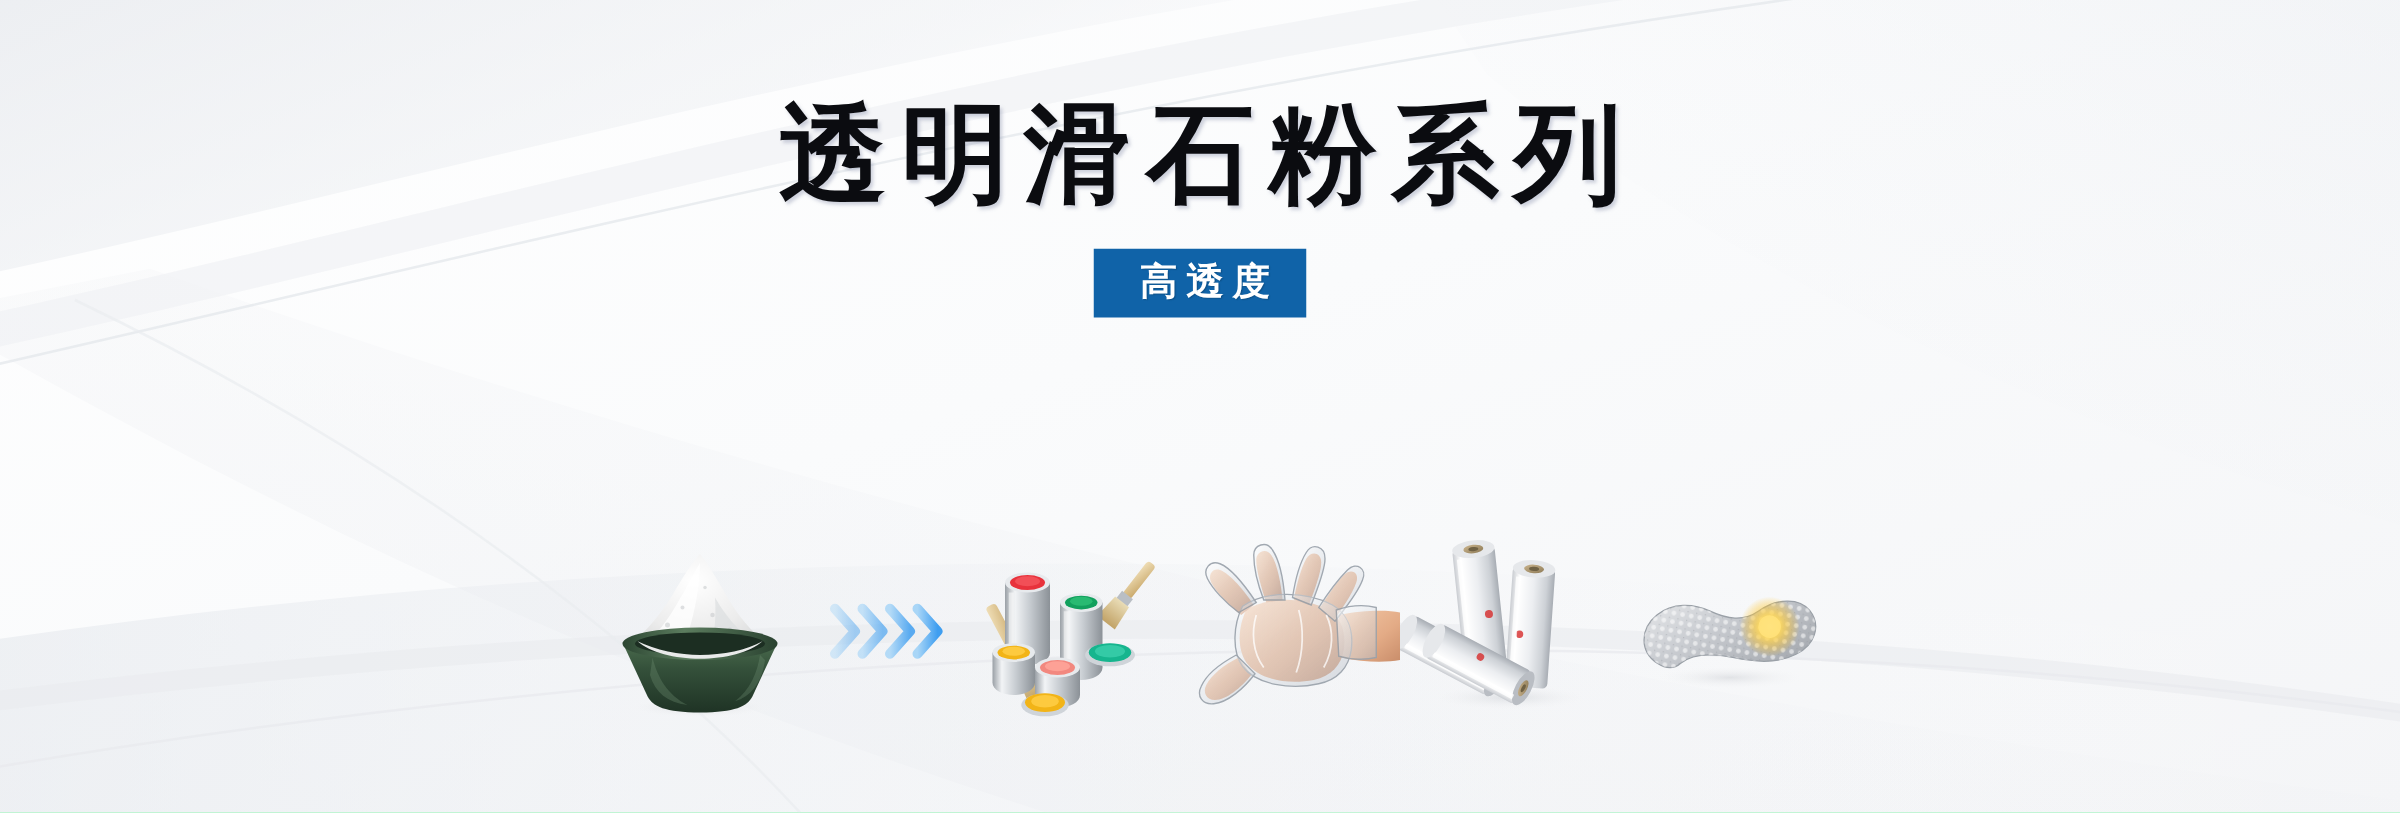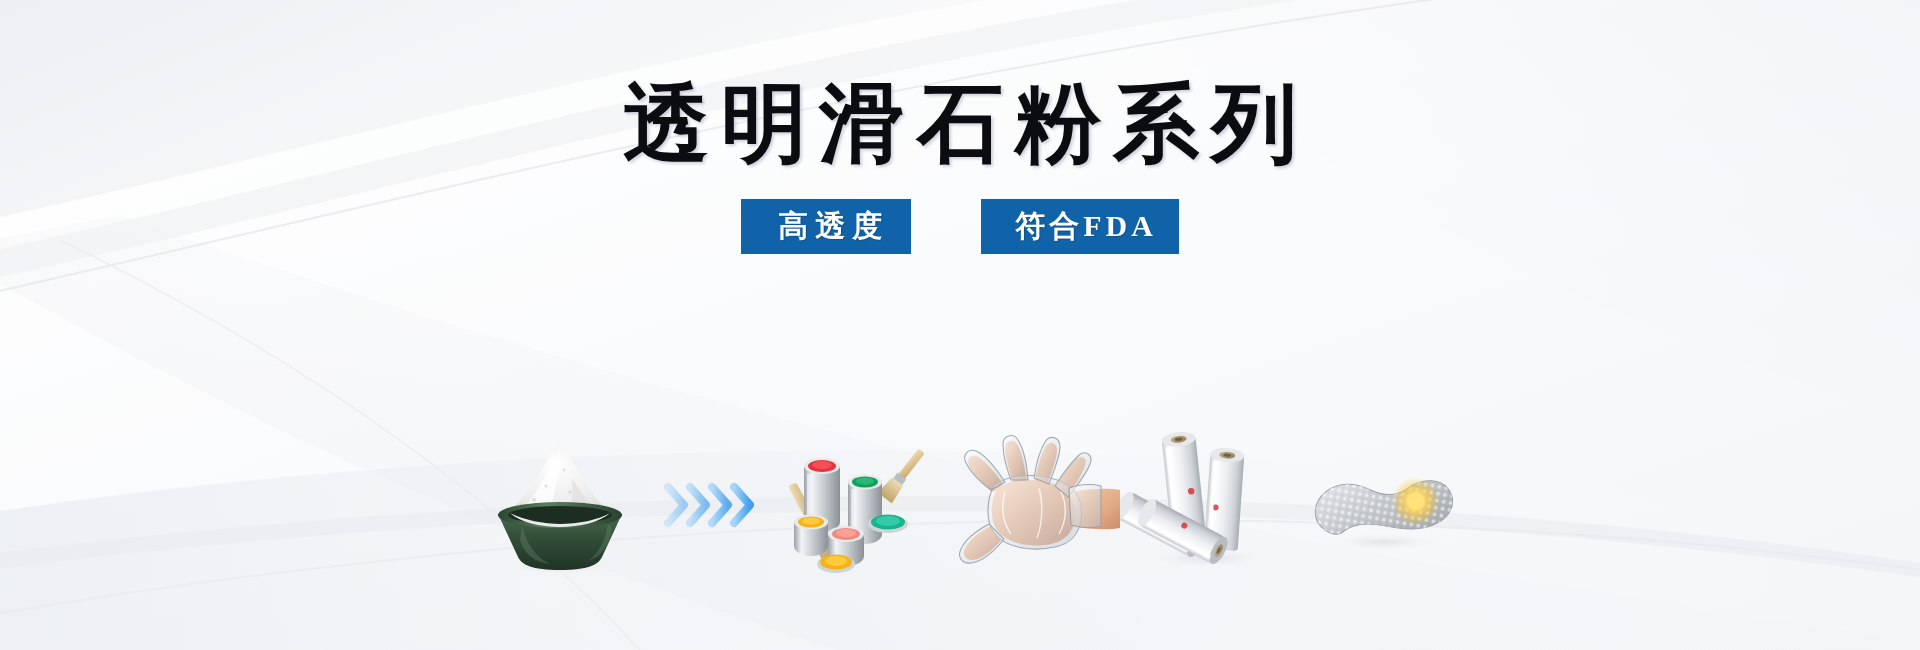--- a/index.html
+++ b/index.html
@@ -171,21 +171,20 @@
     <path d="M -40,620 C 420,540 960,500 1500,530 C 1700,541 1850,560 1960,575" fill="none" stroke="#e8eaee" stroke-width="2" opacity="0.75"></path>
     <path d="M 640,650 C 520,520 330,370 60,240" fill="none" stroke="#eaecf0" stroke-width="2" opacity="0.7"></path>
   </svg>
 
   <div class="content">
 
     <h1 class="title">透明滑石粉系列</h1>
 
     <div class="badges">
       <span class="badge">高透度</span>
-      <span class="badge latin">符合FDA</span>
     </div>
 
   </div>
 
   <div class="products">
 
     <div class="product p-powder">
       <svg width="200" height="150" viewBox="0 0 200 150" xmlns="http://www.w3.org/2000/svg">
         <defs>
           <linearGradient id="bowlG" x1="0" y1="0" x2="0" y2="1">

